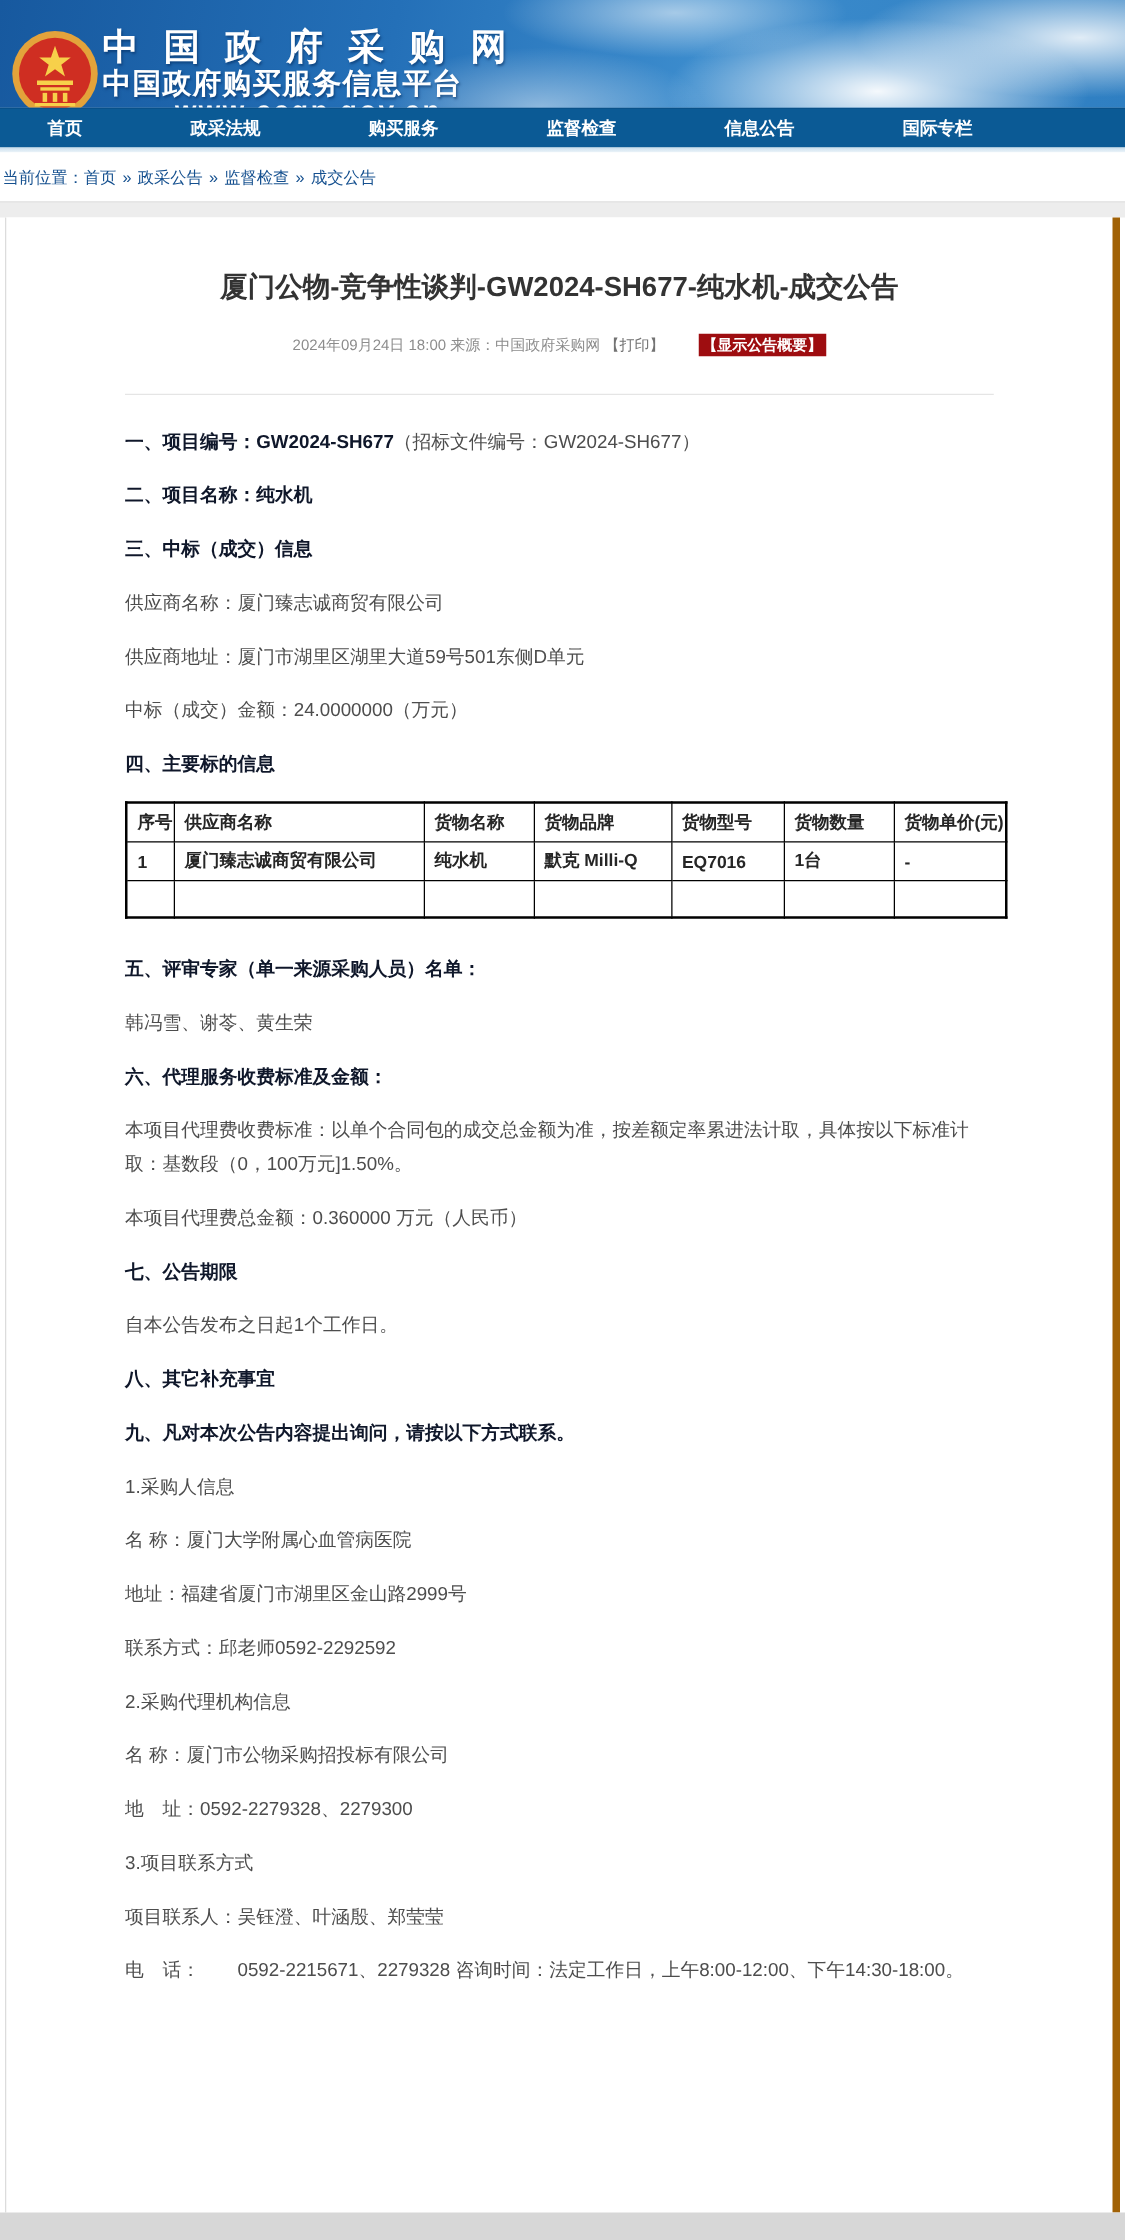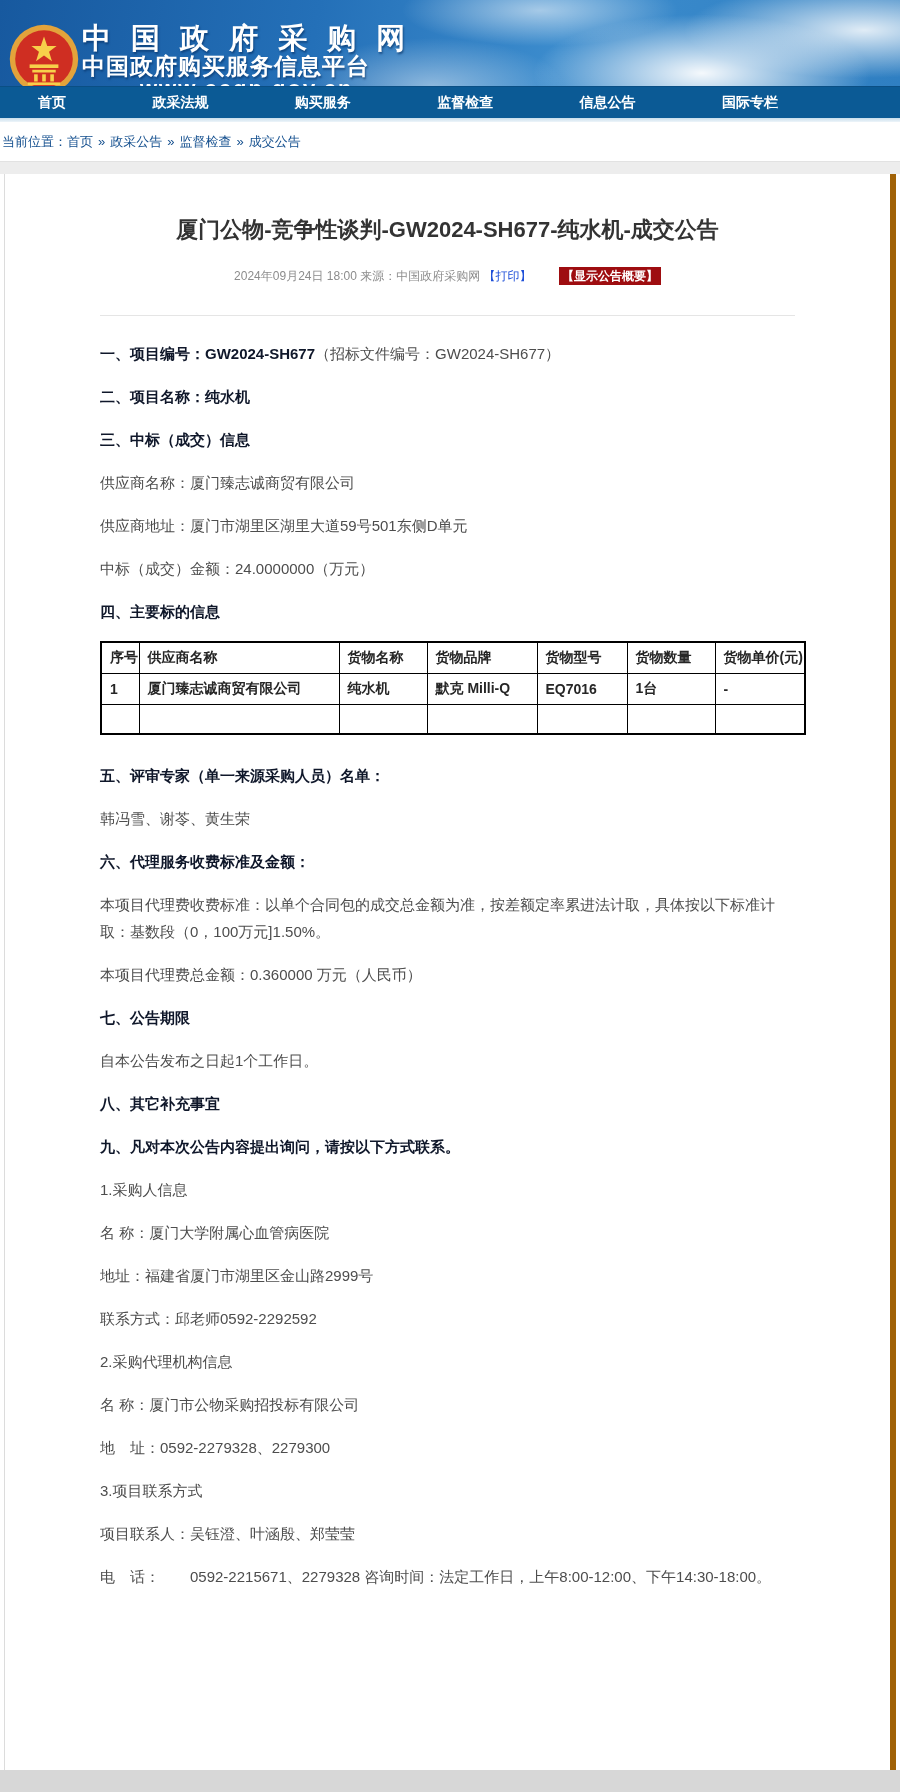--- a/index.html
+++ b/index.html
@@ -48,21 +48,21 @@
   .content {
     flex:1; margin:0 4px; background:#fff;
     border-left:1px solid #dcdcdc; border-right:6px solid #a16207;
     padding:42px 0 30px;
   }
   .article-title {
     text-align:center; font-size:22px; font-weight:bold; color:#333;
     margin:0 60px; line-height:28px;
   }
   .meta { text-align:center; margin-top:24px; font-size:12px; color:#8c8c8c; }
-  .meta .print { color:#1d4ed8; text-decoration:none; }
+  .meta .print { color:#737373; text-decoration:none; }
   .meta .badge {
     background:#9e0d10; color:#fff; font-weight:bold;
     padding:2px 3px; margin-left:24px; text-decoration:none;
   }
   .divider { border:none; border-top:1px solid #e5e5e5; margin:30px 95px 24px; }
 
   .article { padding:0 90px 0 95px; font-size:15px; color:#4d4d4d; }
   .para { margin:0 0 16px; line-height:27px; }
   .para strong { color:#0f172a; }
 

